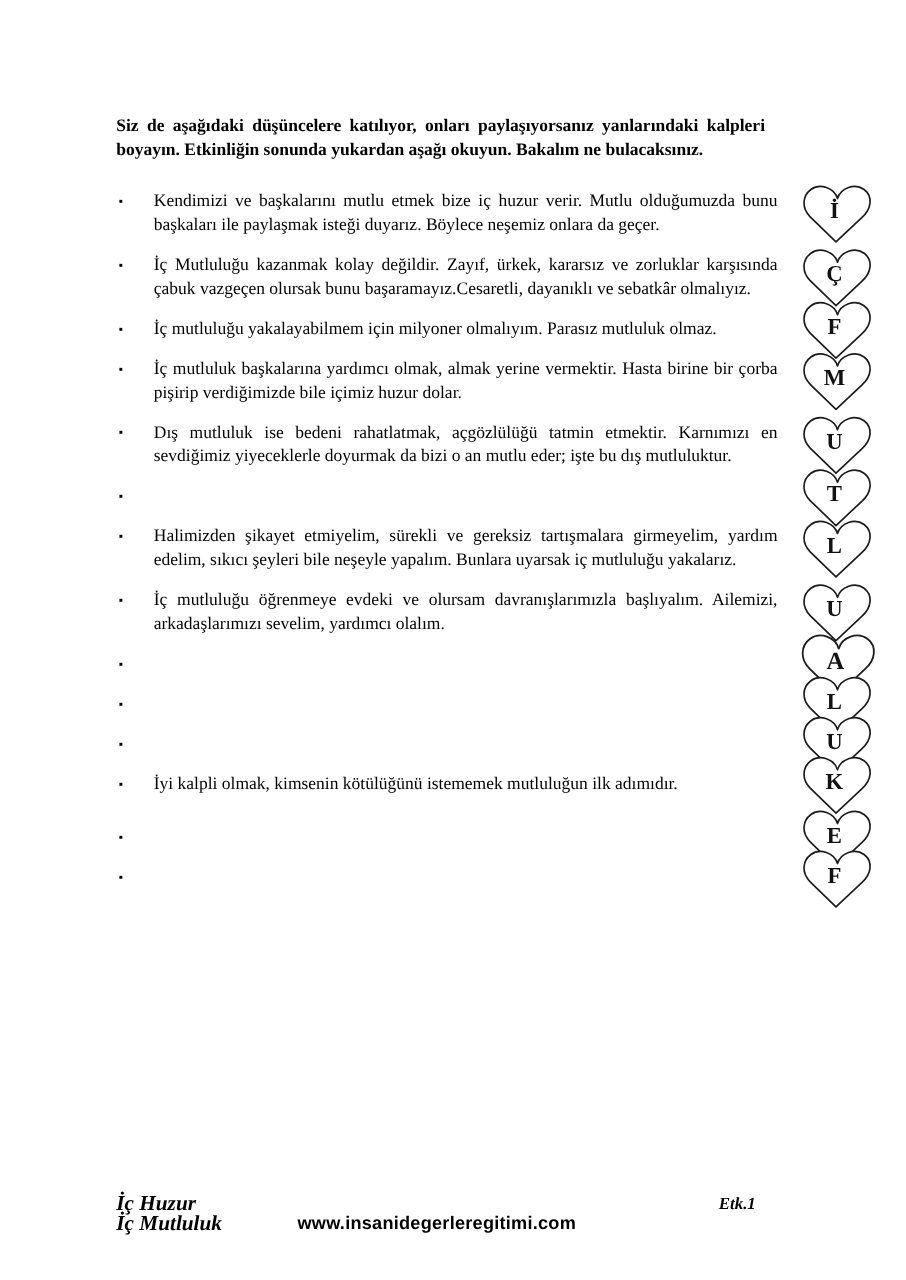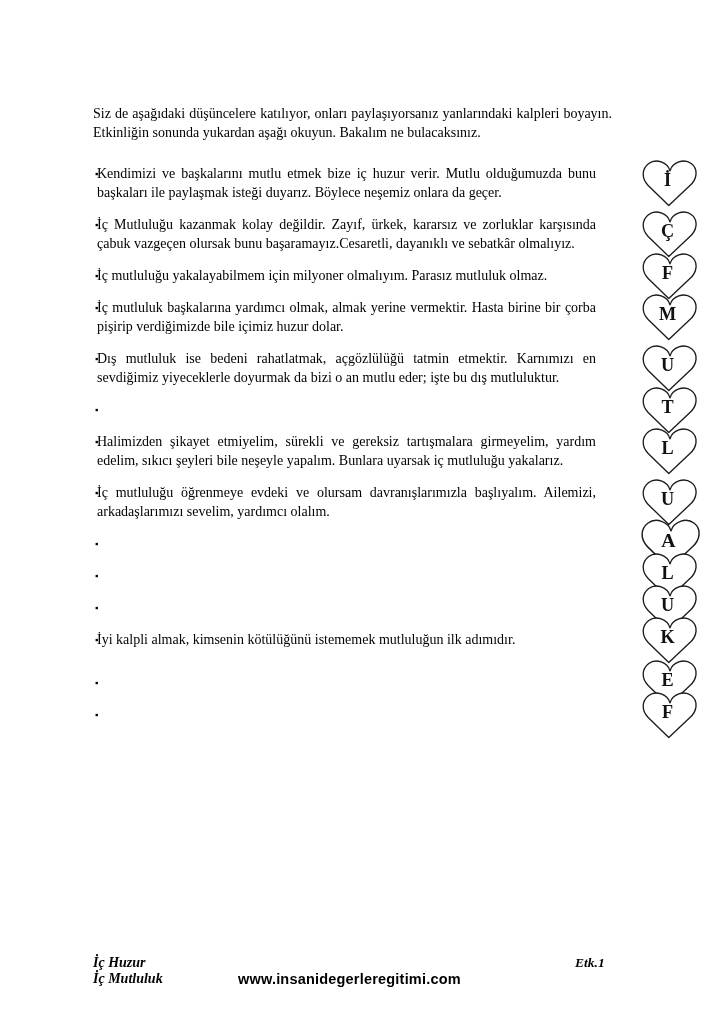--- a/index.html
+++ b/index.html
@@ -17,42 +17,42 @@
     overflow: hidden;
   }
   .content {
     position: absolute;
     left: 93px;
     top: 88px;
     width: 632px;
   }
   .intro {
     width: 519px;
-    margin: 16px 0 22px 0;
+    margin: 4px 0 22px 0;
     font-size: 14px;
     line-height: 19px;
-    font-weight: normal;
+    font-weight: bold;
     text-align: justify;
   }
   .items { width: 632px; }
   .item {
     position: relative;
     margin-bottom: 13px;
     min-height: 19px;
   }
   .item.extra-gap { margin-top: 24px; }
   .bullet {
     position: absolute;
     left: 2px;
     top: 1px;
     font-size: 9.5px;
     line-height: 19px;
   }
   .item-text {
-    margin: 0 0 0 4px;
+    margin: 0 0 0 30px;
     width: 499px;
     font-size: 14px;
     line-height: 19px;
     text-align: justify;
   }
   .heart-wrap {
     position: absolute;
     left: 546px;
     top: 50%;
     transform: translateY(-50%);
@@ -74,21 +74,21 @@
   .heart-letter-text {
     font-family: "Liberation Serif", serif;
     font-weight: bold;
     font-size: 30px;
     fill: #111111;
   }
   .footer-left {
     position: absolute;
     left: 93px;
     bottom: 37px;
-    font-size: 14px;
+    font-size: 17px;
     line-height: 16px;
     font-weight: bold;
     font-style: italic;
   }
   .footer-url {
     position: absolute;
     left: 238px;
     bottom: 37px;
     font-family: "Liberation Sans", sans-serif;
     font-weight: bold;
@@ -226,21 +226,21 @@
         <span class="heart-wrap">
             <svg viewBox="0 0 100 84">
               <path class="heart-outline" d="M50 22 C46 8 27 1 15 10 C3 19 3 35 14 46 L48 79 L82 47 C95 36 97 19 85 10 C73 1 54 8 50 22 Z"></path>
               <text class="heart-letter-text" x="46" y="47" text-anchor="middle">U</text>
             </svg>
           </span>
       </div>
 
       <div class="item">
         <span class="bullet">▪</span>
-        <p class="item-text">İyi kalpli almak, kimsenin kötülüğünü istememek mutluluğun ilk adımıdır.</p>
+        <p class="item-text">İyi kalpli olmak, kimsenin kötülüğünü istememek mutluluğun ilk adımıdır.</p>
         <span class="heart-wrap">
             <svg viewBox="0 0 100 84">
               <path class="heart-outline" d="M50 22 C46 8 27 1 15 10 C3 19 3 35 14 46 L48 79 L82 47 C95 36 97 19 85 10 C73 1 54 8 50 22 Z"></path>
               <text class="heart-letter-text" x="46" y="47" text-anchor="middle">K</text>
             </svg>
           </span>
       </div>
 
       <div class="item extra-gap">
         <span class="bullet">▪</span>

